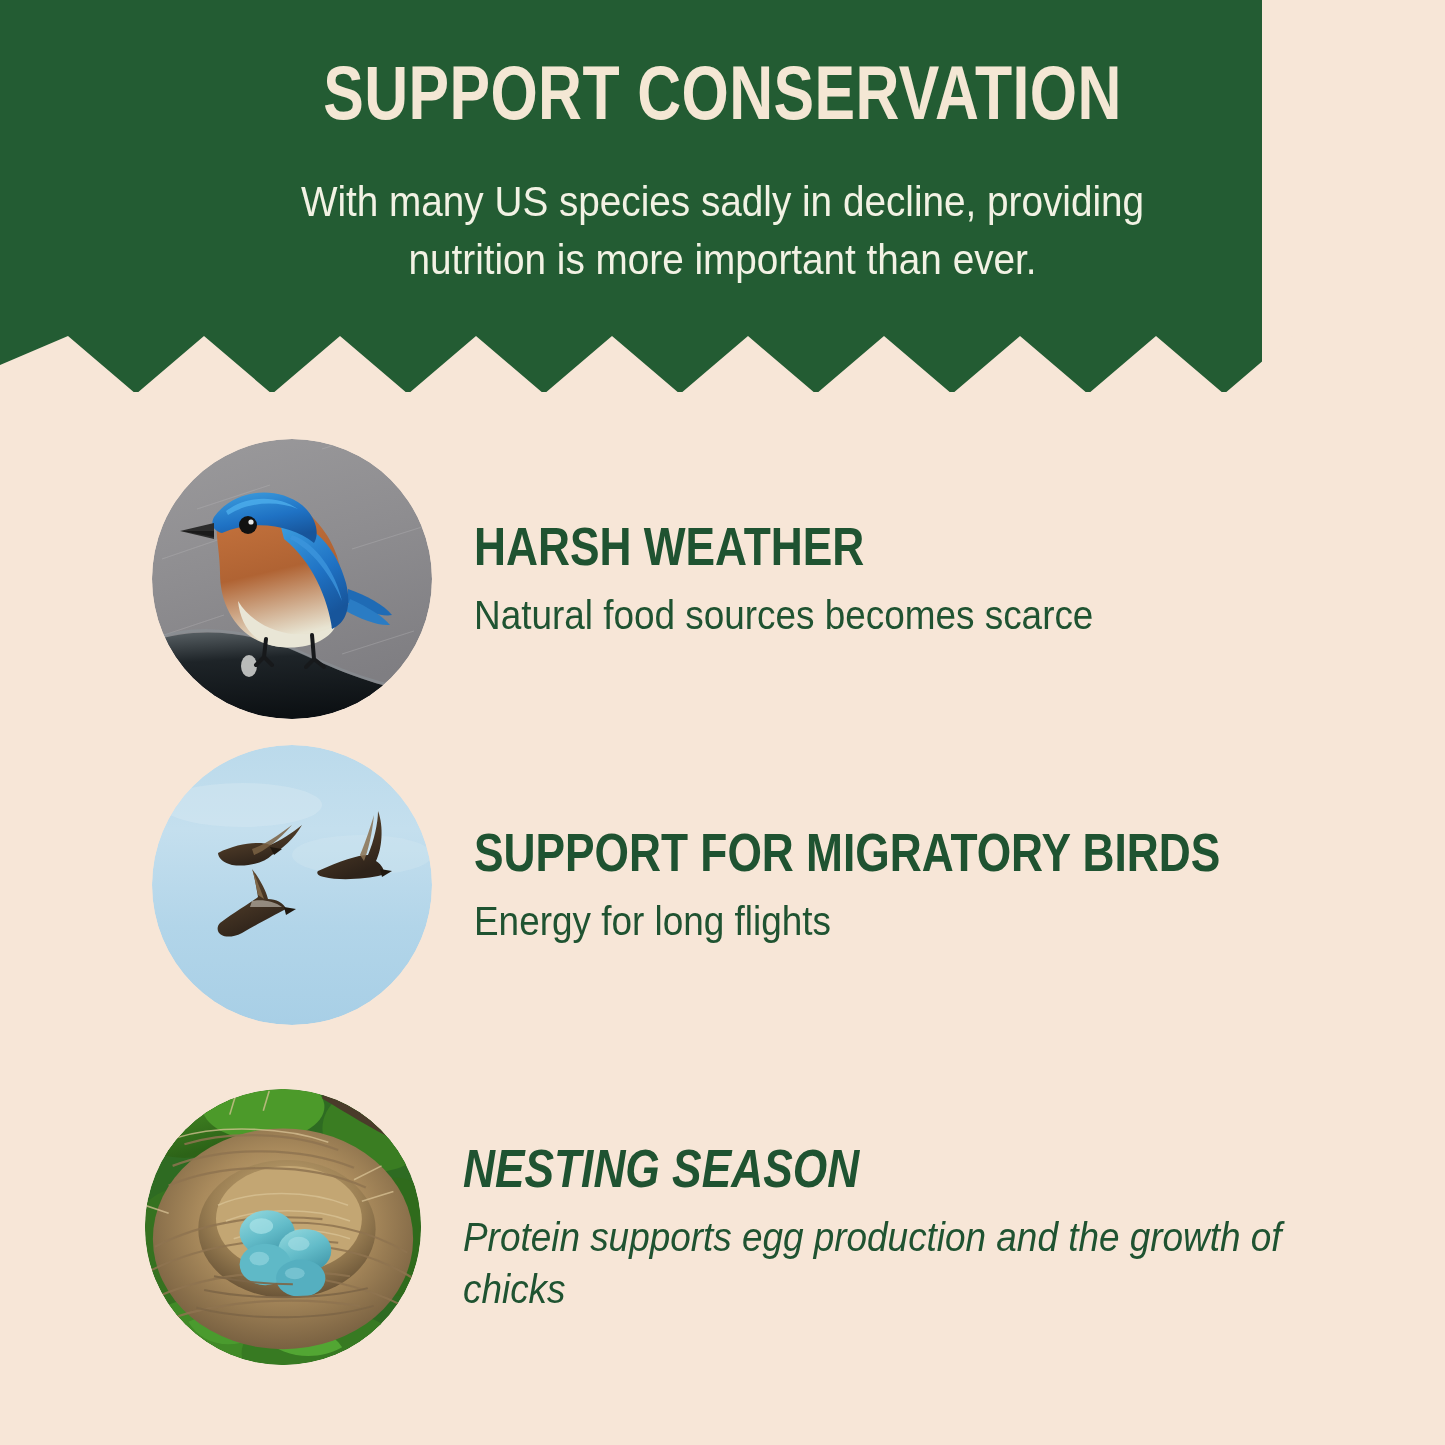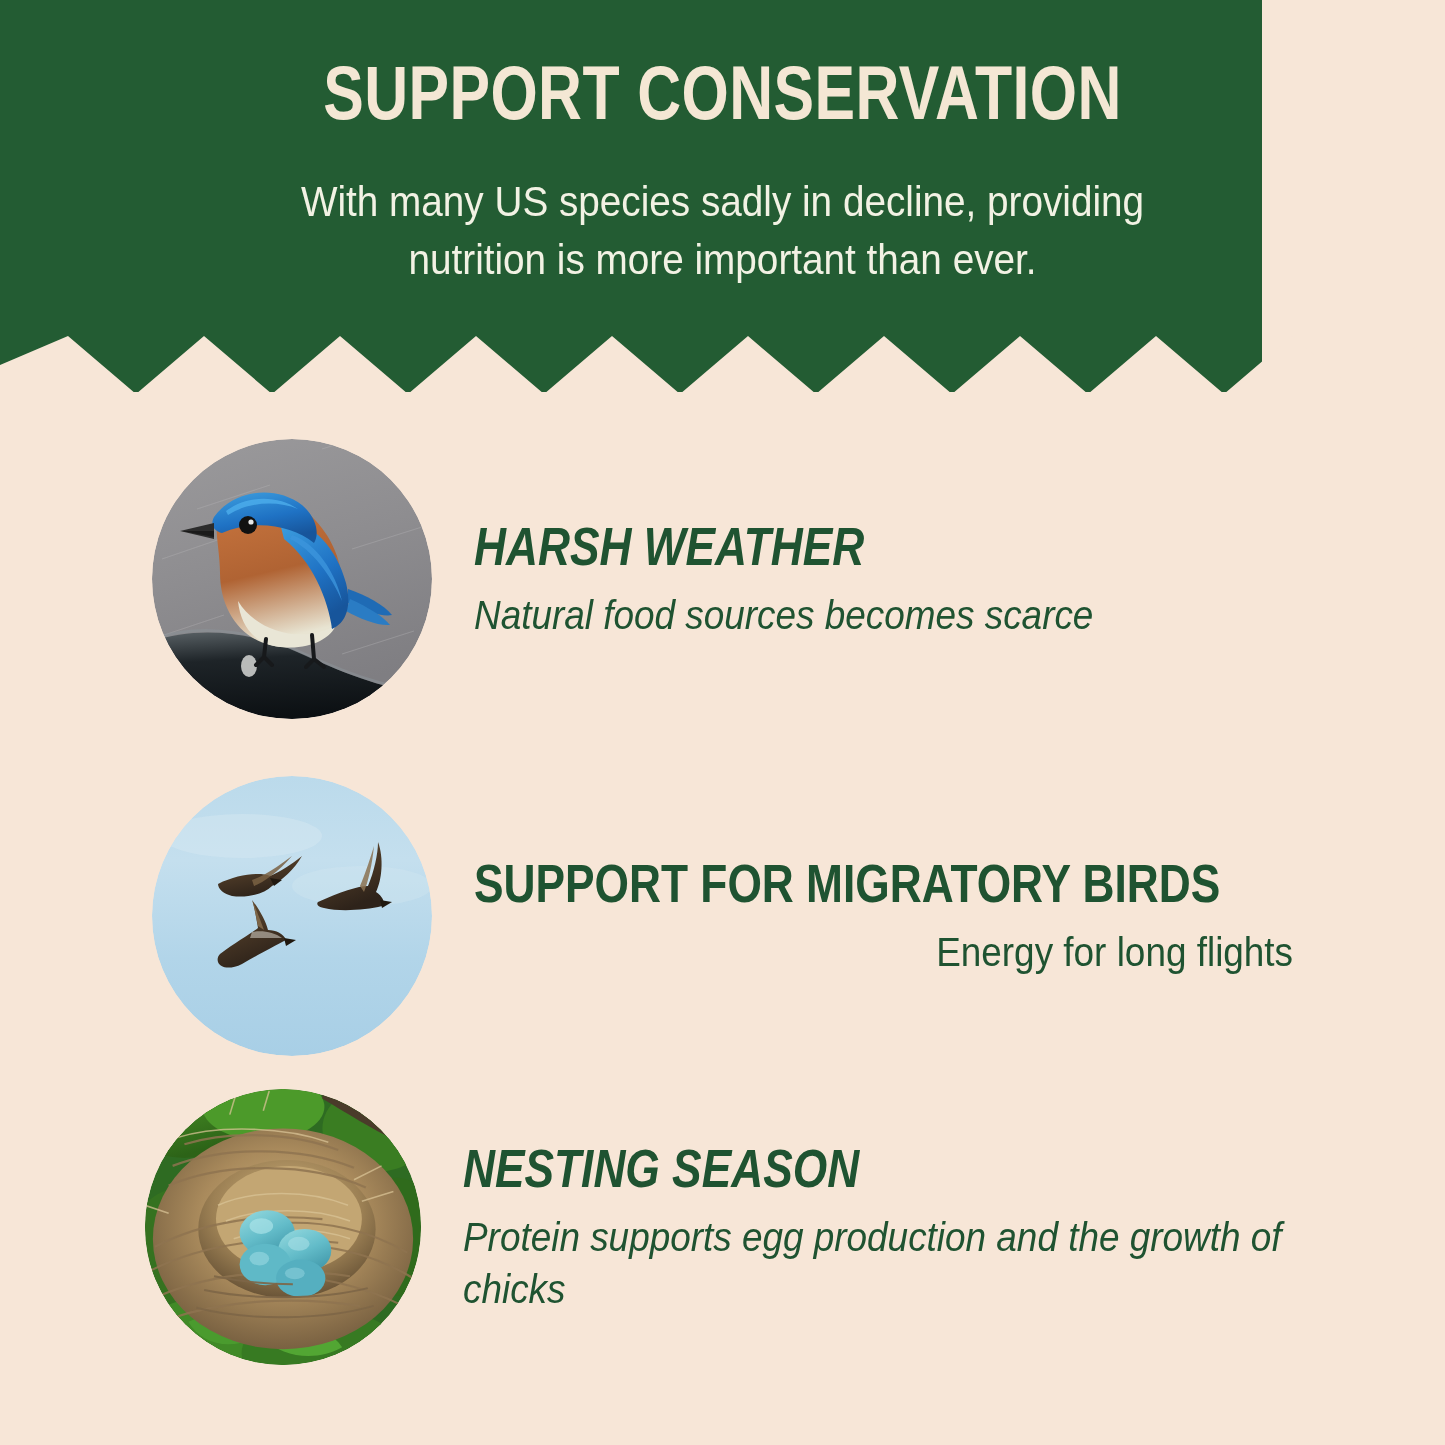--- a/index.html
+++ b/index.html
@@ -77,22 +77,22 @@
     height: 1053px;
   }
 
   .feature-row {
     position: absolute;
     left: 0;
     width: 1445px;
     display: flex;
     align-items: center;
   }
-  #feature-row-0 { top: 42px;  height: 290px; font-style: italic; }
-  #feature-row-1 { top: 379px; height: 290px; text-align: right; }
+  #feature-row-0 { top: 42px;  height: 290px; }
+  #feature-row-1 { top: 348px; height: 290px; }
   #feature-row-2 { top: 690px; height: 290px; font-style: italic; }
 
   .feature-thumb {
     width: 280px;
     height: 280px;
     min-width: 280px;
     border-radius: 50%;
     margin-left: 152px;
     overflow: hidden;
     position: relative;

